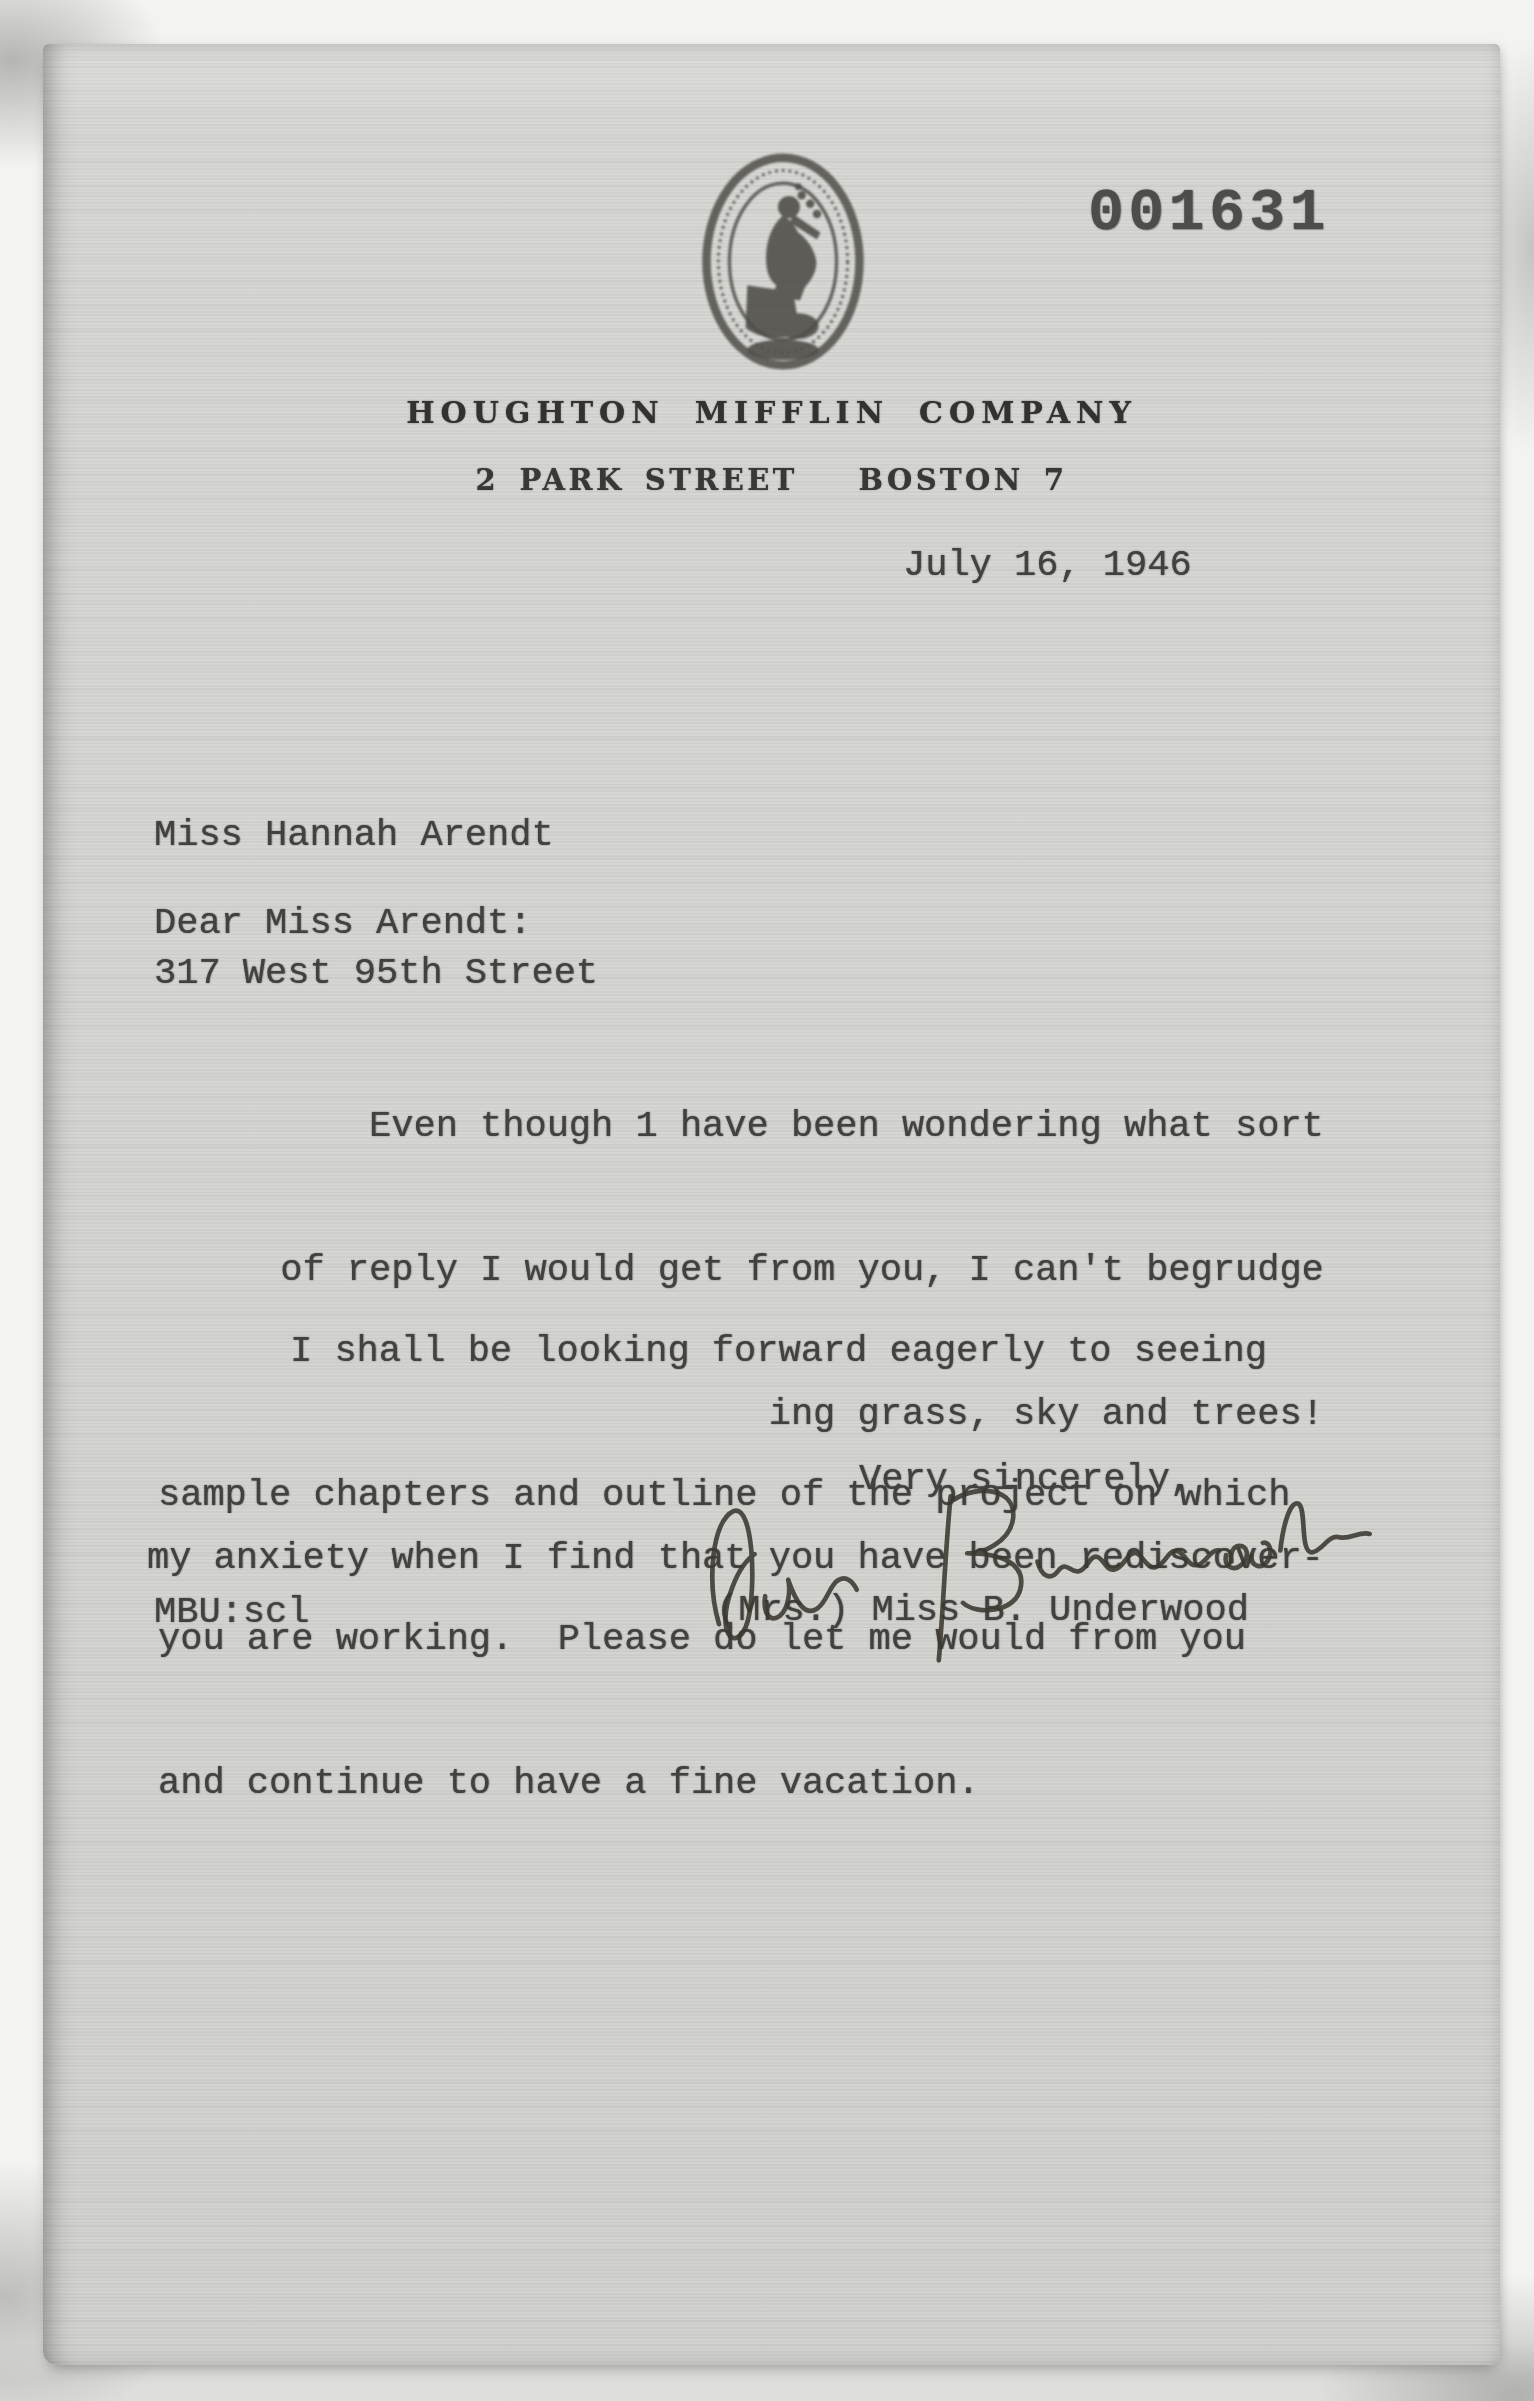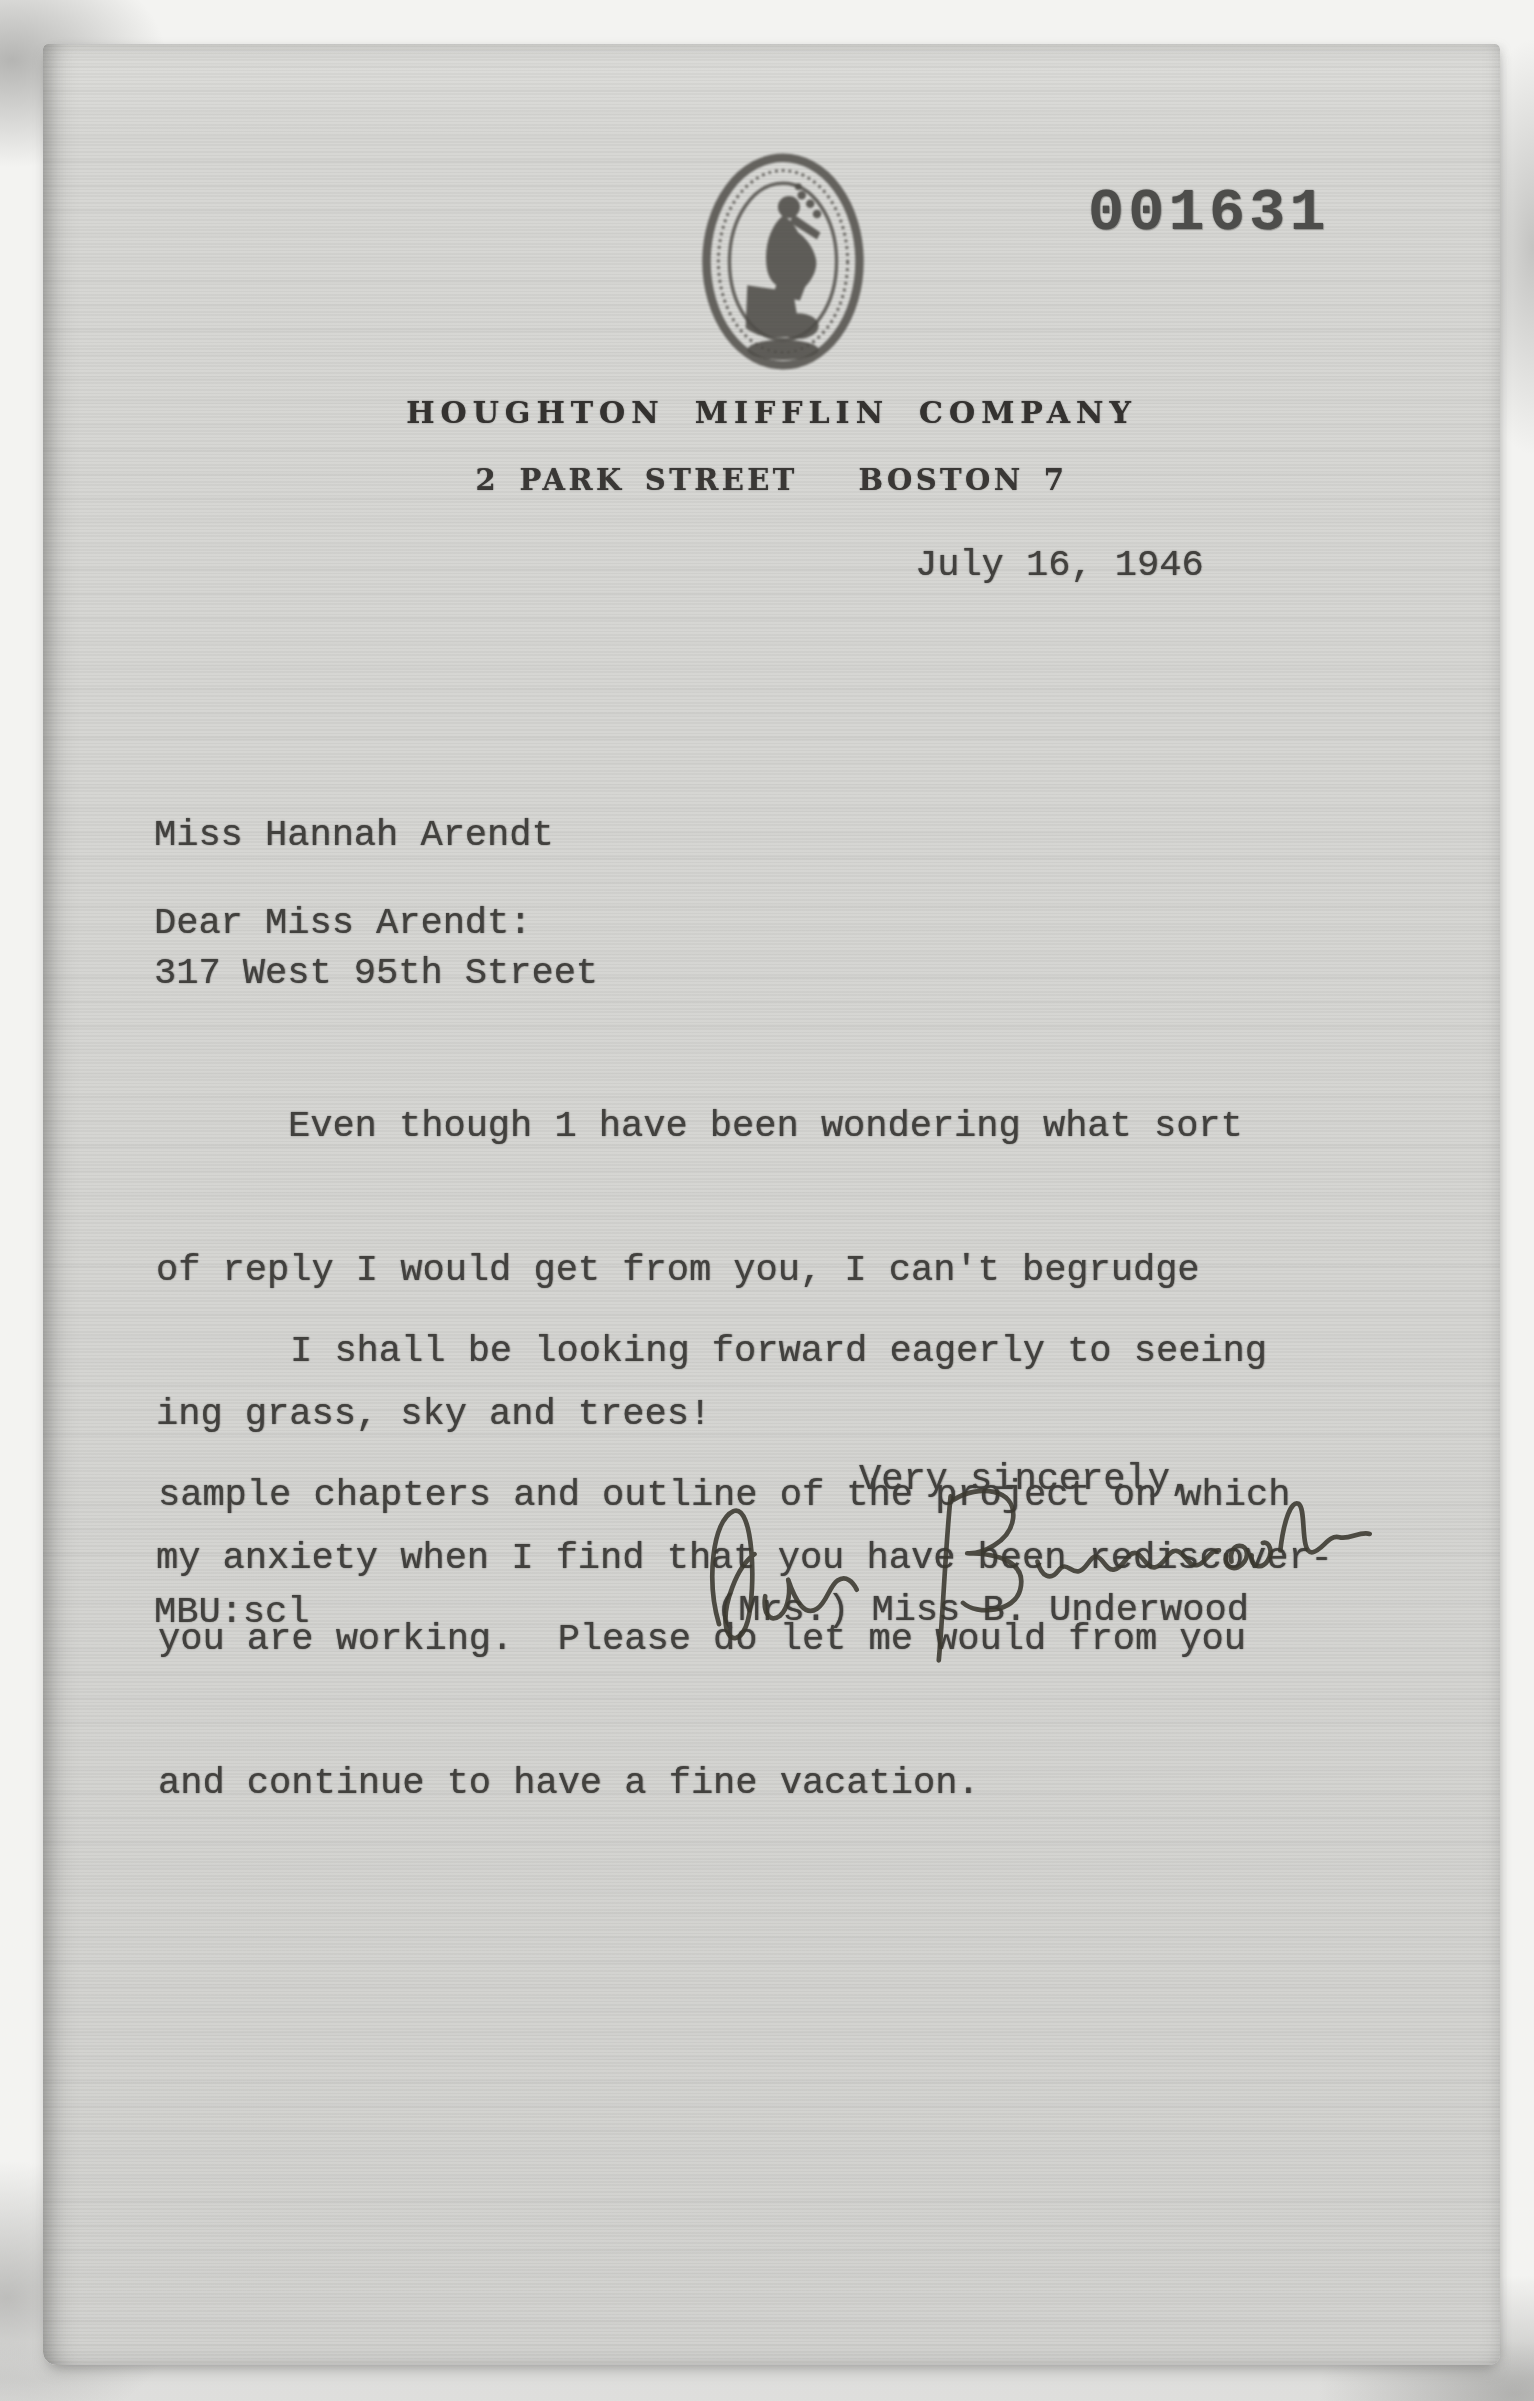--- a/index.html
+++ b/index.html
@@ -73,24 +73,24 @@
   }
   
   .tw {
     position: absolute;
     font-size: 37px; line-height: 48px;
     color: #42413e;
     text-shadow: 0 0 1.4px rgba(66,65,62,.8), 0.9px 0 0.9px rgba(66,65,62,.25);
     white-space: pre;
     filter: blur(0.3px);
   }
-  .date-line   { left: 860px; top: 497px; margin-left: 12px; }
+  .date-line   { left: 860px; top: 497px; }
   .recipient   { left: 111px;  top: 676px; line-height: 46px; }
   .salutation  { left: 111px;  top: 855px; }
-  .para-1      { left: 113px;  top: 962px; }
+  .para-1      { left: 104px;  top: 962px; text-align: right; }
   .para-2      { left: 115px;  top: 1187px; }
   .closing     { left: 816px;  top: 1411px; }
   .typed-name  { left: 673px;  top: 1542px; }
   .initials    { left: 111px;  top: 1544px; }
   .line.indent { padding-left: 132px; }
   
   .signature {
     position: absolute; left: 638px; top: 1435px;
     width: 749px; height: 221px;
     overflow: visible;

